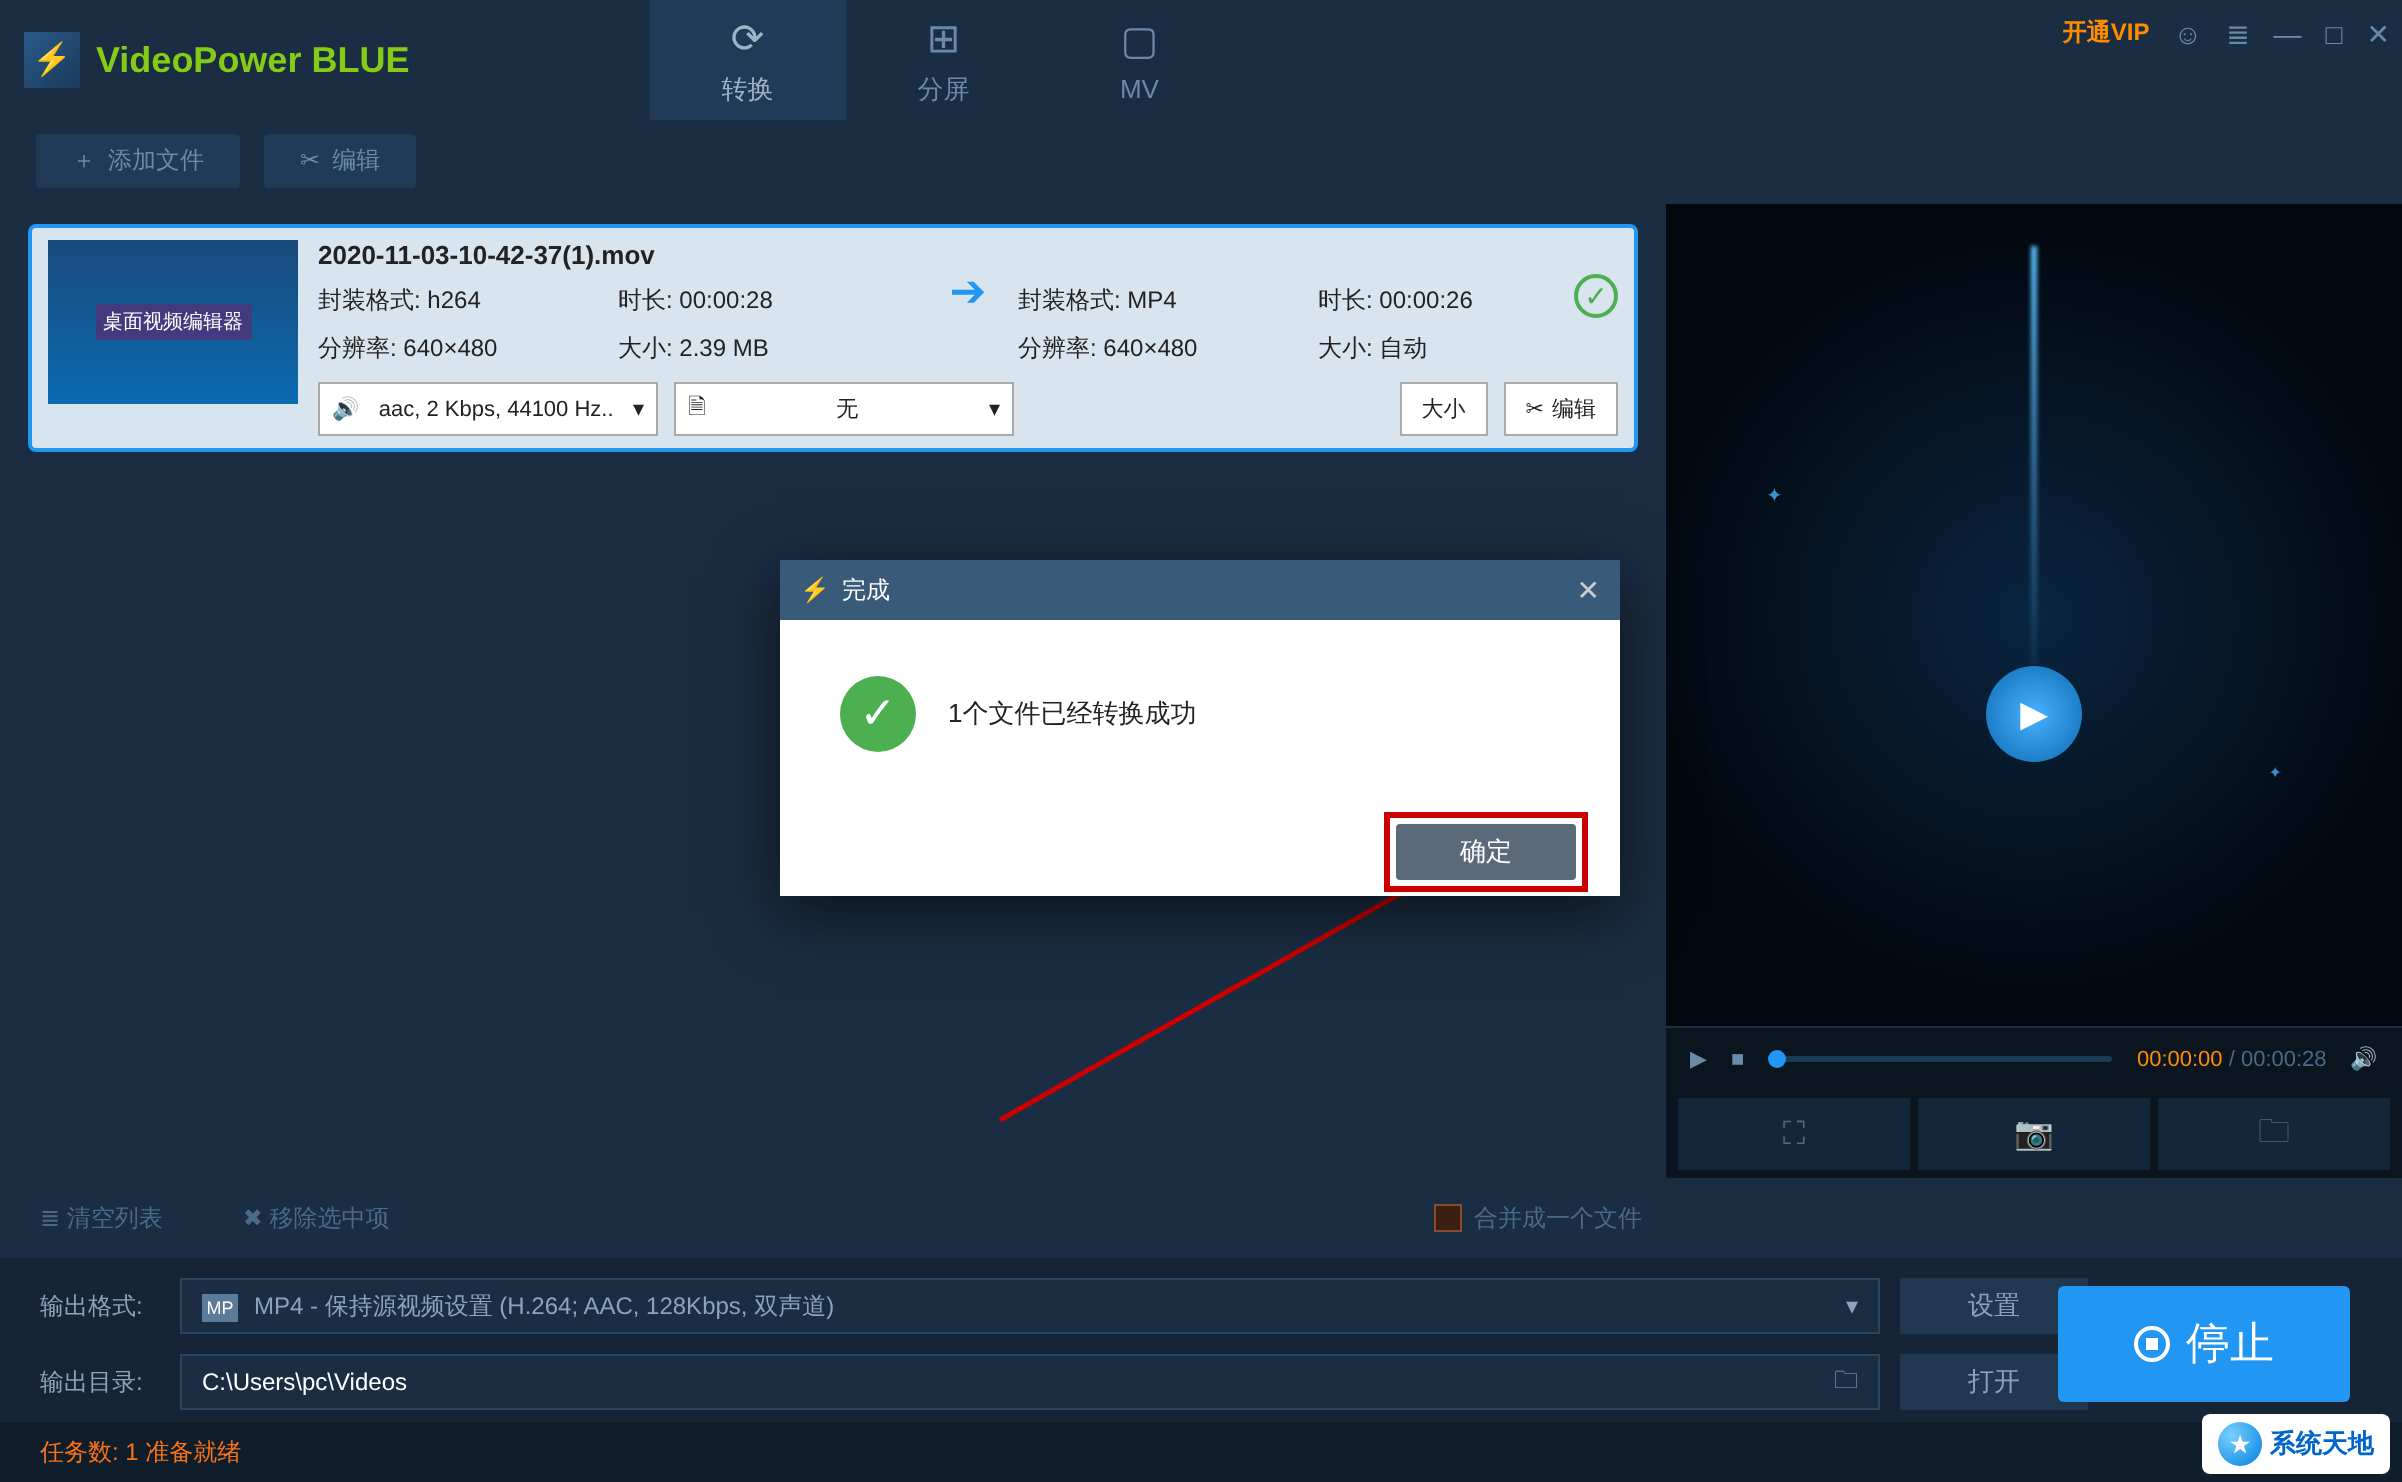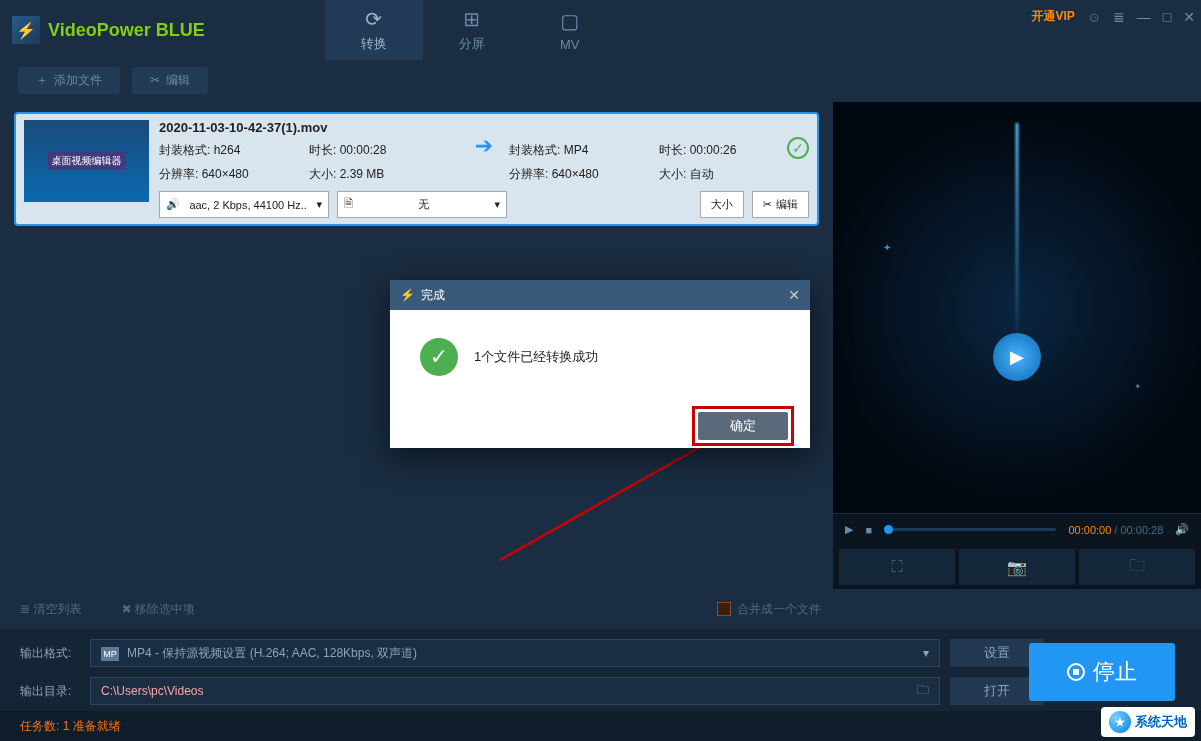--- a/index.html
+++ b/index.html
@@ -240,21 +240,21 @@
       <span class="out-label">输出格式:</span>
       <div class="out-sel">
         <span><span class="fmt-icon">MP</span><span>MP4 - 保持源视频设置 (H.264; AAC, 128Kbps, 双声道)</span></span>
         <span>▾</span>
       </div>
       <div class="side-btn">设置</div>
     </div>
     <div class="out-row">
       <span class="out-label">输出目录:</span>
       <div class="out-sel">
-        <span style="color:#fca5a5">C:\Users\pc\Videos</span>
+        <span style="color:#ffffff">C:\Users\pc\Videos</span>
         <span>🗀</span>
       </div>
       <div class="side-btn">打开</div>
     </div>
     <div class="stop-btn">
       <span class="stop-icon"></span>
       <span>停止</span>
     </div>
 
     <div class="status-strip">

